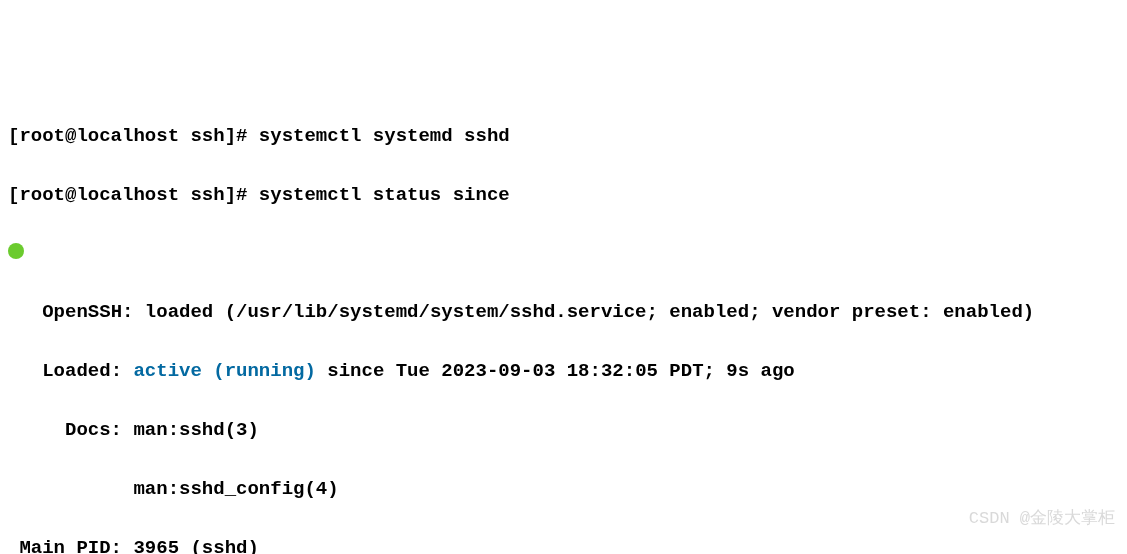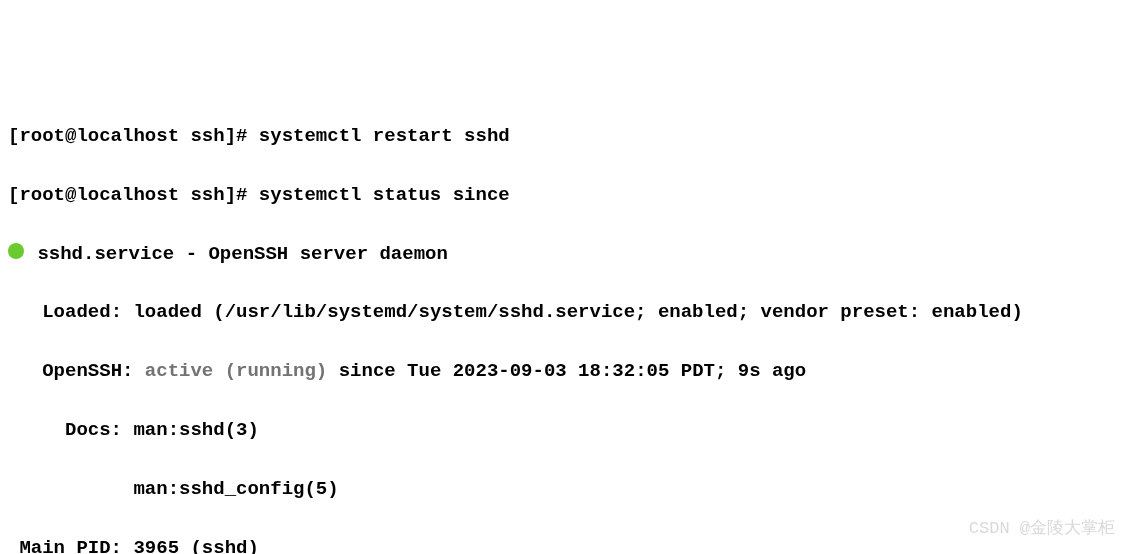--- a/index.html
+++ b/index.html
@@ -30,44 +30,44 @@
       width: 16px;
       height: 16px;
       border-radius: 50%;
       background: #6bcb2e;
       vertical-align: middle;
       margin-right: 2px;
       position: relative;
       top: -2px;
     }
     .green {
-      color: #737373;
+      color: #0369a1;
     }
     .watermark {
       position: absolute;
-      bottom: 12px;
+      bottom: 22px;
       right: 12px;
       color: #c0c0c0;
       font-size: 17px;
       font-weight: normal;
       opacity: 0.6;
     }
   </style>
 </head>
 <body>
 
 
 
-<div class="line"><span>[root@localhost ssh]# </span><span>systemctl restart sshd</span></div>
+<div class="line"><span>[root@localhost ssh]# </span><span>systemctl systemd sshd</span></div>
 <div class="line"><span>[root@localhost ssh]# </span><span>systemctl status since</span></div>
-<div class="line"><span class="status-dot"></span><span> sshd.service - OpenSSH server daemon</span></div>
-<div class="line">   Loaded: loaded (/usr/lib/systemd/system/sshd.service; enabled; vendor preset: enabled)</div>
-<div class="line"><span>   OpenSSH: </span><span class="green">active (running)</span><span> since Tue 2023-09-03 18:32:05 PDT; 9s ago</span></div>
+<div class="line"><span class="status-dot"></span></div>
+<div class="line">   OpenSSH: loaded (/usr/lib/systemd/system/sshd.service; enabled; vendor preset: enabled)</div>
+<div class="line"><span>   Loaded: </span><span class="green">active (running)</span><span> since Tue 2023-09-03 18:32:05 PDT; 9s ago</span></div>
 <div class="line">     Docs: man:sshd(3)</div>
-<div class="line">           man:sshd_config(5)</div>
+<div class="line">           man:sshd_config(4)</div>
 <div class="line"> Main PID: 3965 (sshd)</div>
 
 
 
 
 
 
 
 
 

